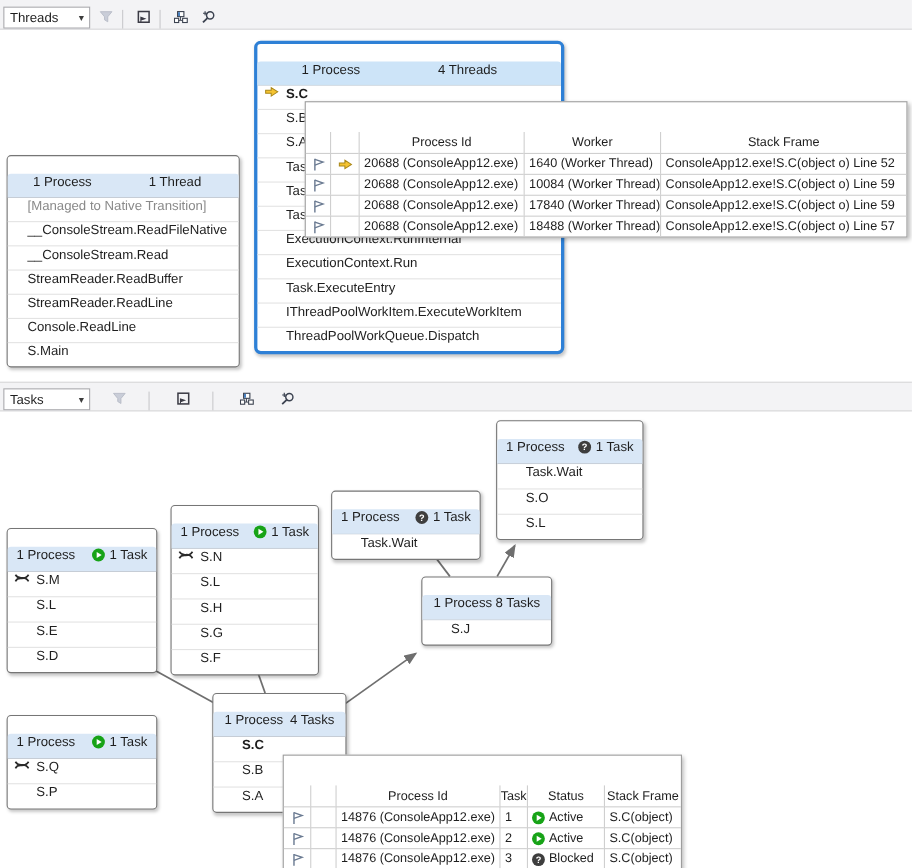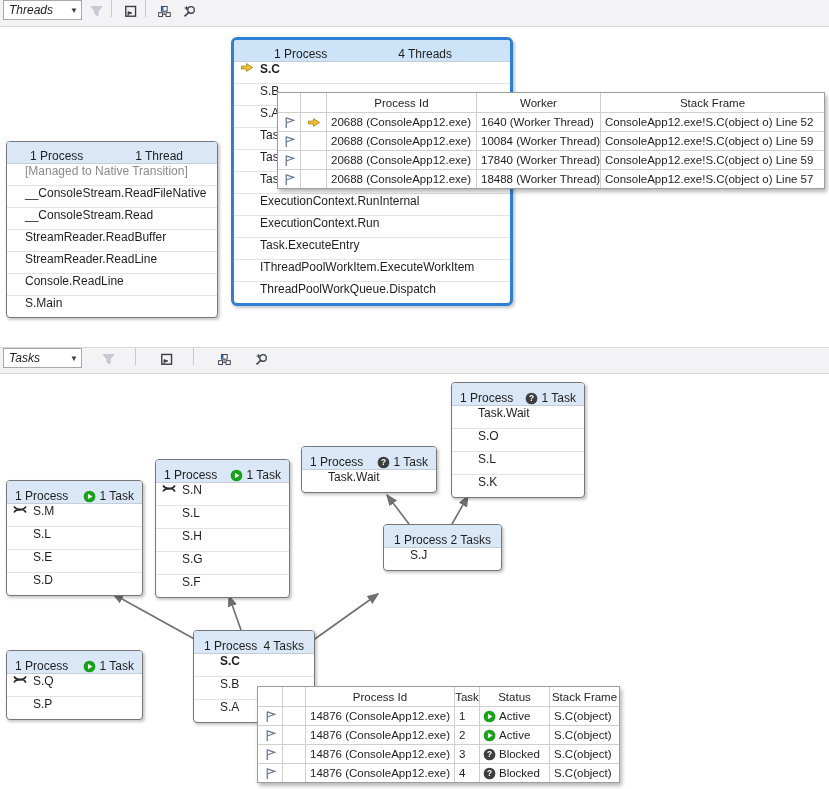--- a/index.html
+++ b/index.html
@@ -1,50 +1,50 @@
 <!DOCTYPE html>
 <html><head>
 <meta charset="utf-8">
 <style>
   html,body{margin:0;padding:0;background:#fff;}
   .screen{position:relative;width:829px;height:789px;background:#fff;overflow:hidden;
           font-family:"Liberation Sans","DejaVu Sans",sans-serif;color:#1e1e1e;}
   
   .toolbar{position:absolute;left:0;width:829px;height:27px;background:#f3f3f5;
-           border-bottom:1px solid #d7d7d9;box-sizing:border-box;display:flex;align-items:flex-start;font-style:italic;}
+           border-bottom:1px solid #d7d7d9;box-sizing:border-box;display:flex;align-items:flex-end;}
   .toolbar.second{border-top:1px solid #d7d7d9;gap:12px;}
   .combo{width:79px;height:20px;margin-left:3px;background:#fff;border:1px solid #a9a9ad;
          box-sizing:border-box;display:flex;align-items:center;font-size:12px;}
   .combo .cv{flex:1;padding-left:5px;}
   .combo .ca{width:14px;text-align:center;font-size:8px;color:#3c3c3c;}
   .tbtn{width:22px;height:22px;display:flex;align-items:center;justify-content:center;margin-left:3px;}
   .tsep{width:1px;height:17px;background:#c9c9cc;margin:0 4px;}
   
   .sbox{position:absolute;background:#fff;border:1px solid #767676;border-radius:4px;
         box-sizing:border-box;box-shadow:1.5px 2px 3px rgba(0,0,0,.22);z-index:1;}
   .sbox.selected{border:3px solid #2e80d6;border-radius:6px;}
-  .sbox-h{background:#d9e7f6;display:flex;align-items:flex-end;justify-content:space-between;
-          font-size:12px;border-bottom:1px solid #c6cdd6;border-radius:3px 3px 0 0;}
+  .sbox-h{background:#d9e7f6;display:flex;align-items:flex-start;justify-content:space-between;
+          font-size:12px;border-bottom:1px solid #c6cdd6;border-radius:3px 3px 0 0;margin-top:16px;}
   .sbox.selected .sbox-h{background:#cde4f8;}
   .h21 .sbox-h{height:21px;} .h22 .sbox-h{height:22px;}
   .h-r{display:flex;align-items:center;gap:4px;}
   .srow{display:flex;align-items:flex-start;font-size:12px;white-space:nowrap;}
   .h21 .srow{height:21px;} .h22 .srow{height:22px;}
   .srow + .srow{border-top:1px solid #e3e3e3;}
   .gut{width:26px;display:flex;align-items:center;justify-content:center;flex:0 0 26px;}
   .plain{padding-left:18px;}
   .b{font-weight:bold;}
   .muted{color:#8a8a8a;}
   
   .grid{position:absolute;background:#fff;border:1px solid #9d9d9d;z-index:3;
         box-shadow:2px 2.5px 4px rgba(0,0,0,.28);font-size:11.5px;}
   .grow{display:grid;}
   .gcell{height:19px;display:flex;align-items:center;border-top:1px solid #cfcfcf;
          border-left:1px solid #cfcfcf;padding:0 4px;box-sizing:border-box;overflow:hidden;white-space:nowrap;}
-  .grow:first-child .gcell{border-top:none;}
+  .grow:first-child .gcell{border-top:none;margin-top:27px;}
   .gcell:first-child{border-left:none;}
   .ghead{justify-content:center;}
   .gcenter{justify-content:center;padding:0 1px;}
   .gstatus{gap:3px;padding-left:3px;}
   .g1 .grow{grid-template-columns:22px 26px 150px 124px 224px;}
   .g2 .grow{grid-template-columns:24px 23px 149px 25px 70px 70px;}
   
   .i13{width:13px;height:13px;display:block;}
   .i14{width:14px;height:11px;display:block;}
   svg{display:block;}
@@ -323,24 +323,20 @@
         <span>Task.Wait</span>
       </div>
     <div class="srow">
         <span class="gut"></span>
         <span>S.O</span>
       </div>
     <div class="srow">
         <span class="gut"></span>
         <span>S.L</span>
       </div>
-    <div class="srow">
-        <span class="gut"></span>
-        <span>S.K</span>
-      </div>
   </div>
 
   <div class="sbox h22" style="left:301px;top:446px;width:136px;">
     <div class="sbox-h" style="padding:0 8px;">
       <span>1 Process</span>
       <span class="h-r">
         <span>
             <svg class="i13" viewBox="0 0 14 14">
               <circle cx="7" cy="7" r="6.3" fill="#3e3e3e"></circle>
               <text x="7" y="10.2" text-anchor="middle" font-size="9" font-weight="bold" fill="#fff" font-family="'Liberation Sans',sans-serif">?</text>
@@ -428,21 +424,21 @@
     <div class="srow">
         <span class="gut"></span>
         <span>S.D</span>
       </div>
   </div>
 
   <div class="sbox h22" style="left:383px;top:524px;width:119px;">
     <div class="sbox-h" style="padding:0 10px;">
       <span>1 Process</span>
       <span class="h-r">
-          <span>2 Tasks</span>
+          <span>8 Tasks</span>
         </span>
     </div>
     <div class="srow">
         <span class="gut"></span>
         <span>S.J</span>
       </div>
   </div>
 
   <div class="sbox h22" style="left:193px;top:630px;width:122px;">
     <div class="sbox-h" style="padding:0 10px;">

